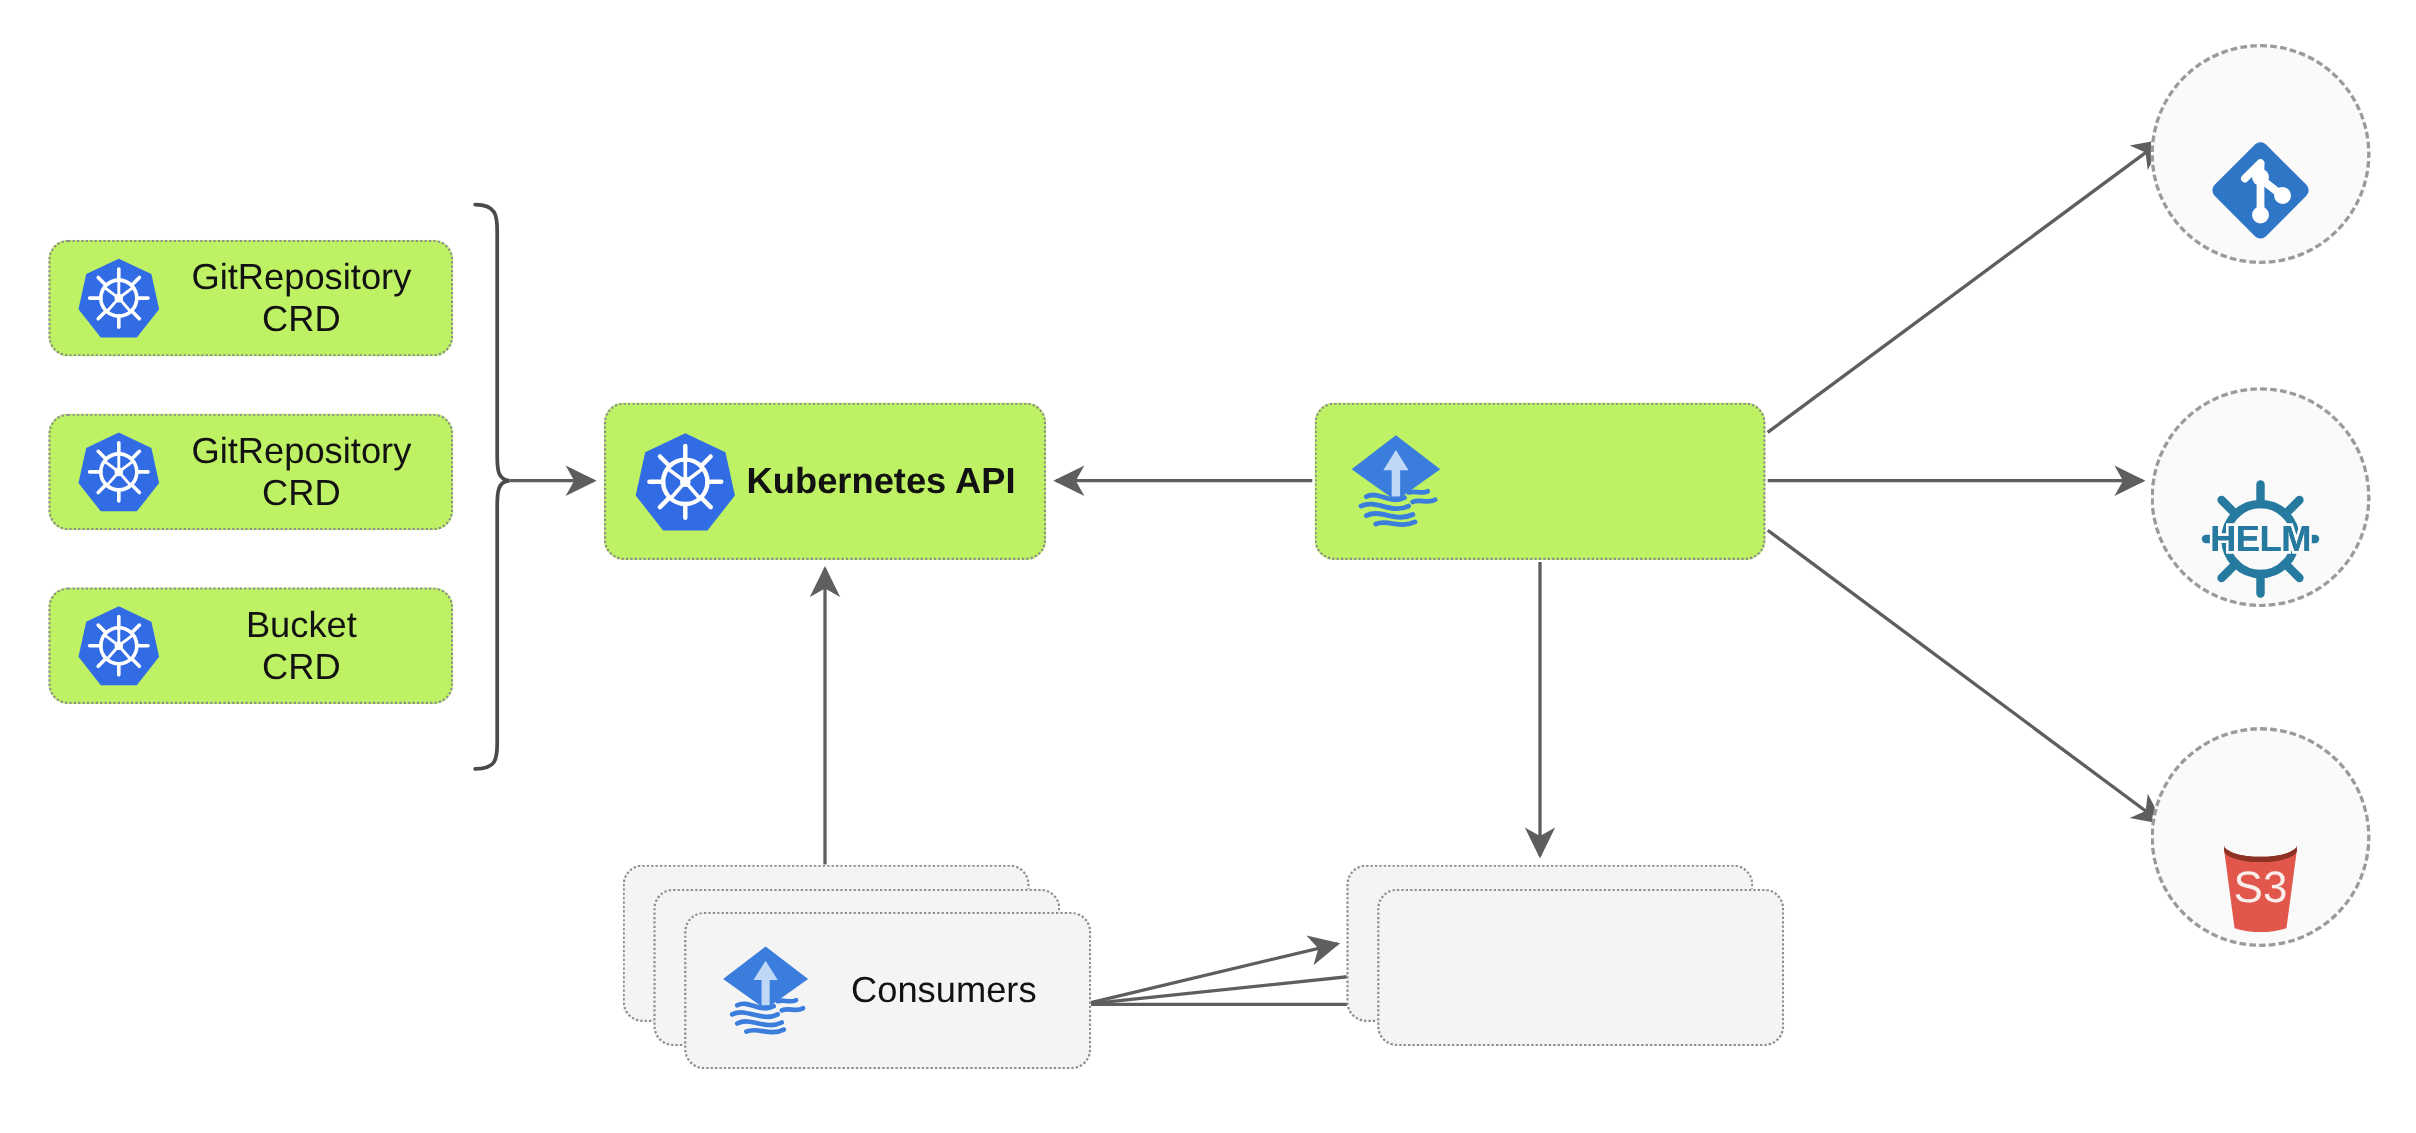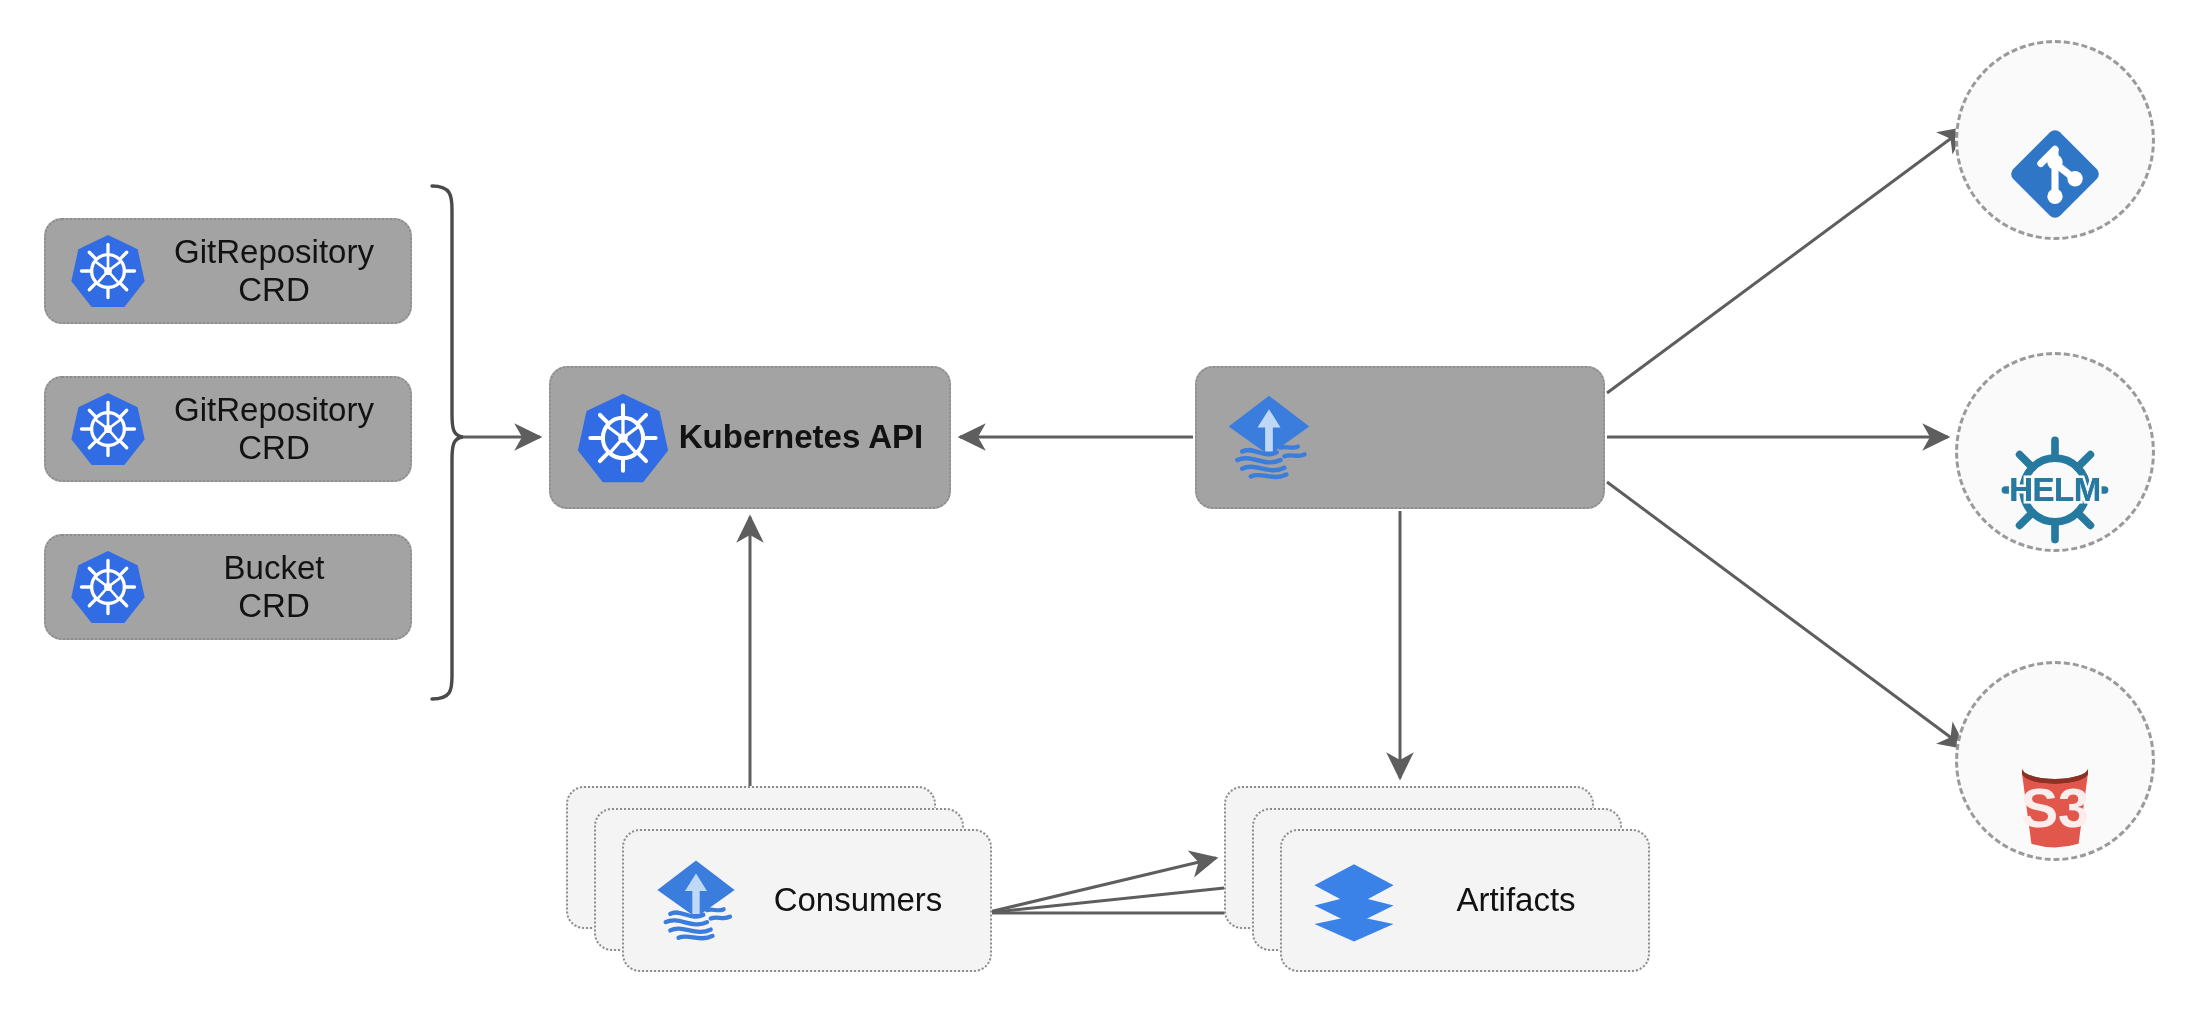--- a/index.html
+++ b/index.html
@@ -14,21 +14,21 @@
     position: relative;
     width: 2196px;
     height: 1030px;
     background: #ffffff;
     overflow: hidden;
   }
 
   
   .card {
     position: absolute;
-    background: #a3a3a3;
+    background: #bef264;
     border: 2px dotted #8c8c8c;
     border-radius: 18px;
     box-sizing: border-box;
   }
   .card-inner {
     display: flex;
     align-items: center;
     justify-content: flex-start;
     width: 100%;
     height: 100%;
@@ -311,32 +311,20 @@
           </svg>
         </span>
         <span class="card-label">Consumers</span>
       </div>
     </div>
   </div>
 
   <div class="stack" style="left:1224px; top:786px; width:410px; height:186px;">
     <div class="ghost" style="left:0px; top:0px; width:370px; height:143px;"></div>
     <div class="ghost" style="left:28px; top:22px; width:370px; height:143px;"></div>
-    <div class="front" style="left:56px; top:43px; width:370px; height:143px;">
-      <div class="card-inner" style="padding-left:24px; padding-right:18px;">
-        <span class="icon-slot" style="width:96px; height:96px;">
-          <svg width="92" height="92" viewBox="0 0 100 100" aria-hidden="true">
-            <polygon points="50,10 93,33 50,56 7,33" fill="#3B82E8"></polygon>
-            <polygon points="50,44 93,55 50,76 7,55" fill="#3B82E8"></polygon>
-            <polygon points="50,66 93,75 50,94 7,75" fill="#3B82E8"></polygon>
-          </svg>
-        </span>
-        <span class="card-label">Artifacts</span>
-      </div>
-    </div>
   </div>
 
   <div class="circ" style="left:1955px; top:40px;">
     <span>
       <svg width="118" height="118" viewBox="0 0 100 100" aria-hidden="true">
         <rect x="22" y="22" width="56" height="56" rx="6" transform="rotate(45 50 50)" fill="#2F76C7"></rect>
         <g stroke="#ffffff" stroke-width="6" stroke-linecap="round" fill="none">
           <line x1="50" y1="30" x2="50" y2="70"></line>
           <path d="M50,41 L64,52"></path>
         </g>
@@ -376,17 +364,17 @@
   <div class="circ" style="left:1955px; top:661px;">
     <span style="position:relative; display:block; width:118px; height:118px;">
       <svg width="118" height="118" viewBox="0 0 100 100" aria-hidden="true" style="position:absolute; left:0; top:0;">
         <path d="M22,28 L78,28 L70,88 Q50,94 30,88 Z" fill="#E2574C"></path>
         <ellipse cx="50" cy="28" rx="28" ry="9" fill="#8C3123"></ellipse>
         <ellipse cx="50" cy="24" rx="28" ry="9" fill="#FAFAFA"></ellipse>
         <path d="M22,24 A28,9 0 0 0 78,24 L78,28 A28,9 0 0 1 22,28 Z" fill="#8C3123"></path>
       </svg>
       <span style="position:absolute; left:0; top:8px; width:118px; height:118px;
                    display:flex; align-items:center; justify-content:center;
-                   color:#FBEDEB; font-weight:bold; font-size:56px;">S3</span>
+                   color:#FBEDEB; font-weight:normal; font-size:40px;">S3</span>
     </span>
   </div>
 
 </div>
 
 </body></html>

